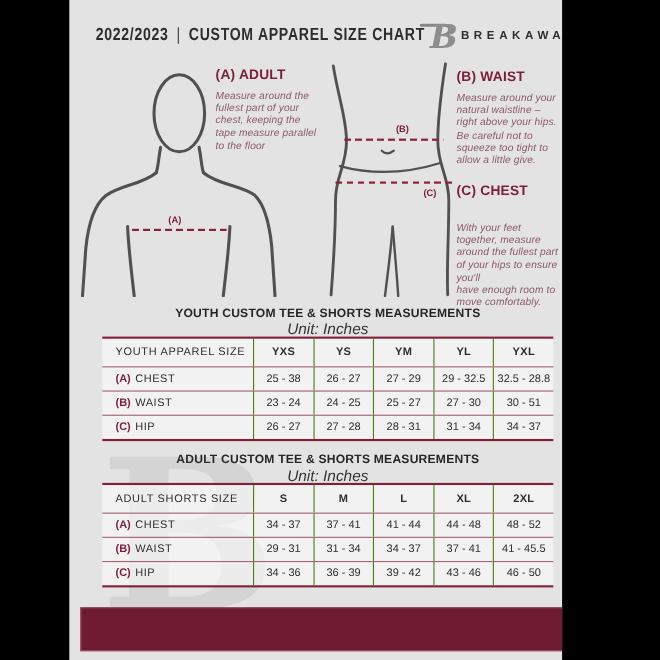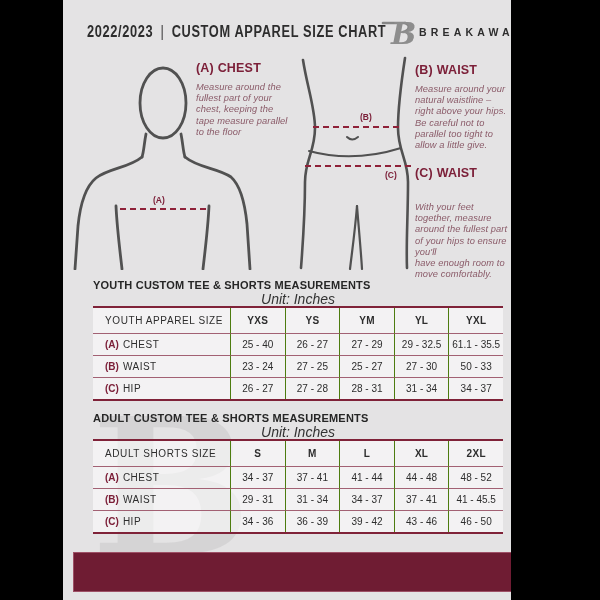--- a/index.html
+++ b/index.html
@@ -35,21 +35,21 @@
   .guide-head{
     position:absolute;font-size:12.5px;font-weight:800;color:#7c2039;
     letter-spacing:.2px;white-space:nowrap;
   }
   .guide-para{
     position:absolute;font-style:italic;font-weight:500;font-size:9.3px;
     line-height:11.2px;color:#8a5a68;white-space:pre-line;letter-spacing:.1px;
   }
   
   .section-title{
-    position:absolute;left:30px;width:410px;
+    position:absolute;left:30px;width:410px;text-align:center;
     font-weight:700;font-size:11px;color:#262626;letter-spacing:.2px;
   }
   .unit-line{
     position:absolute;left:30px;width:410px;text-align:center;
     font-style:italic;font-size:14px;color:#333;
   }
   .size-table{
     position:absolute;left:30px;width:410px;display:grid;
     grid-template-columns:137px repeat(5,1fr);
     border-top:2px solid #7f2238;border-bottom:2px solid #7f2238;
@@ -115,36 +115,36 @@
       <path d="M52 81 q5 5 11 0" stroke-width="2"></path>
       <path d="M62 150 C60 175 57 196 55 213" stroke-width="2.2"></path>
       <path d="M62 150 C64 175 66 196 67 213" stroke-width="2.2"></path>
     </g>
   </svg>
   <div class="dash" style="left:250px;top:126px;width:90px;"></div>
   <div class="diagram-label" style="left:297px;top:112px;">(B)</div>
   <div class="dash" style="left:242px;top:165px;width:108px;"></div>
   <div class="diagram-label" style="left:322px;top:170px;">(C)</div>
 
-  <div class="guide-head" style="left:133px;top:61px;">(A) CHEST</div>
+  <div class="guide-head" style="left:133px;top:61px;">(A) ADULT</div>
   <div class="guide-para" style="left:133px;top:82px;width:115px;">Measure around the
 fullest part of your
 chest, keeping the
 tape measure parallel
 to the floor</div>
 
   <div class="guide-head" style="left:352px;top:63px;">(B) WAIST</div>
   <div class="guide-para" style="left:352px;top:84px;width:112px;">Measure around your
 natural waistline –
 right above your hips.
 Be careful not to
-parallel too tight to
+squeeze too tight to
 allow a little give.</div>
 
-  <div class="guide-head" style="left:352px;top:166px;">(C) WAIST</div>
+  <div class="guide-head" style="left:352px;top:166px;">(C) CHEST</div>
   <div class="guide-para" style="left:352px;top:187px;width:115px;margin-top:15px;">With your feet
 together, measure
 around the fullest part
 of your hips to ensure
 you'll
 have enough room to
 move comfortably.</div>
 
   <div class="watermark">B</div>
 
@@ -156,35 +156,35 @@
     <div class="cell hdr">YXS</div>
     <div class="cell hdr">YS</div>
     <div class="cell hdr">YM</div>
     <div class="cell hdr">YL</div>
     <div class="cell hdr">YXL</div>
 
     <div class="cell first sep">
       <span class="marker">(A)</span>
       <span class="rowlabel">CHEST</span>
     </div>
-    <div class="cell sep">25 - 40</div>
+    <div class="cell sep">25 - 38</div>
     <div class="cell sep">26 - 27</div>
     <div class="cell sep">27 - 29</div>
     <div class="cell sep">29 - 32.5</div>
-    <div class="cell sep">61.1 - 35.5</div>
+    <div class="cell sep">32.5 - 28.8</div>
 
     <div class="cell first sep">
       <span class="marker">(B)</span>
       <span class="rowlabel">WAIST</span>
     </div>
     <div class="cell sep">23 - 24</div>
-    <div class="cell sep">27 - 25</div>
+    <div class="cell sep">24 - 25</div>
     <div class="cell sep">25 - 27</div>
     <div class="cell sep">27 - 30</div>
-    <div class="cell sep">50 - 33</div>
+    <div class="cell sep">30 - 51</div>
 
     <div class="cell first sep">
       <span class="marker">(C)</span>
       <span class="rowlabel">HIP</span>
     </div>
     <div class="cell sep">26 - 27</div>
     <div class="cell sep">27 - 28</div>
     <div class="cell sep">28 - 31</div>
     <div class="cell sep">31 - 34</div>
     <div class="cell sep">34 - 37</div>

